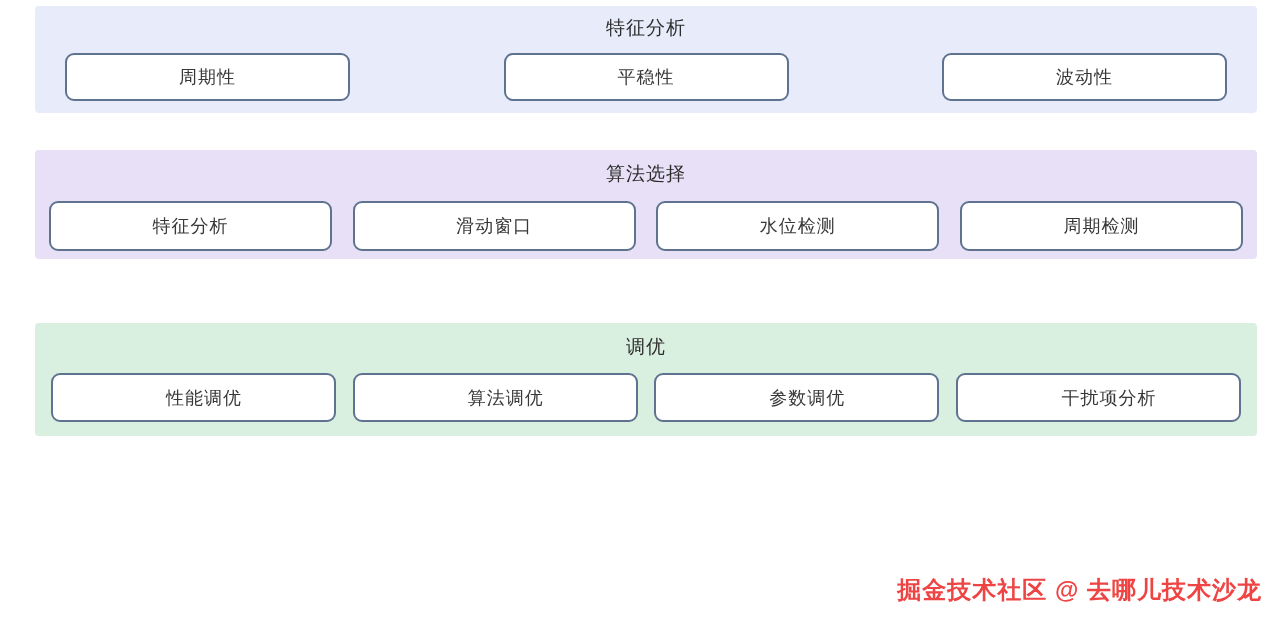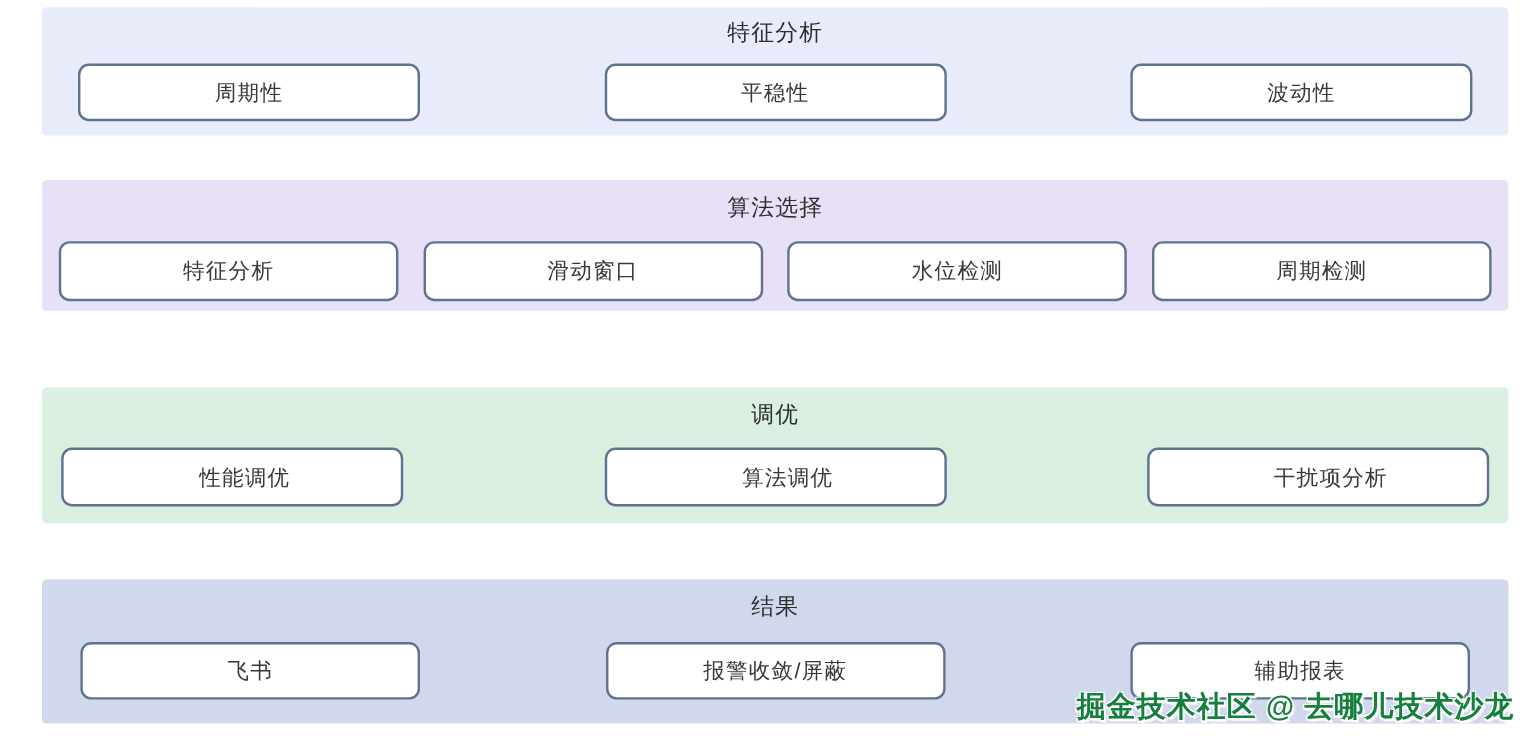--- a/index.html
+++ b/index.html
@@ -69,21 +69,21 @@
   .band-4 .node { width: 283px; height: 48px; }
 
   .watermark {
     position: absolute;
     top: 577px;
     right: 18px;
     font-size: 24px;
     line-height: 26px;
     font-weight: bold;
     letter-spacing: 1px;
-    color: #15803d;
+    color: #ef4444;
     text-shadow:
       -1px -1px 0 #ffffff,
        1px -1px 0 #ffffff,
       -1px  1px 0 #ffffff,
        1px  1px 0 #ffffff,
        2px  2px 1px rgba(255,255,255,0.85);
     z-index: 5;
     white-space: nowrap;
   }
 </style>
@@ -109,28 +109,21 @@
       <div class="node">水位检测</div>
       <div class="node">周期检测</div>
     </div>
   </div>
 
   <div class="band band-3">
     <div class="band-title">调优</div>
     <div class="row">
       <div class="node">性能调优</div>
       <div class="node">算法调优</div>
+      <div class="node">参数调优</div>
       <div class="node">干扰项分析</div>
     </div>
   </div>
 
-  <div class="band band-4">
-    <div class="band-title">结果</div>
-    <div class="row">
-      <div class="node">飞书</div>
-      <div class="node">报警收敛/屏蔽</div>
-      <div class="node">辅助报表</div>
-    </div>
-  </div>
 
   <div class="watermark">掘金技术社区 @ 去哪儿技术沙龙</div>
 
 </div>
 
 </body></html>

